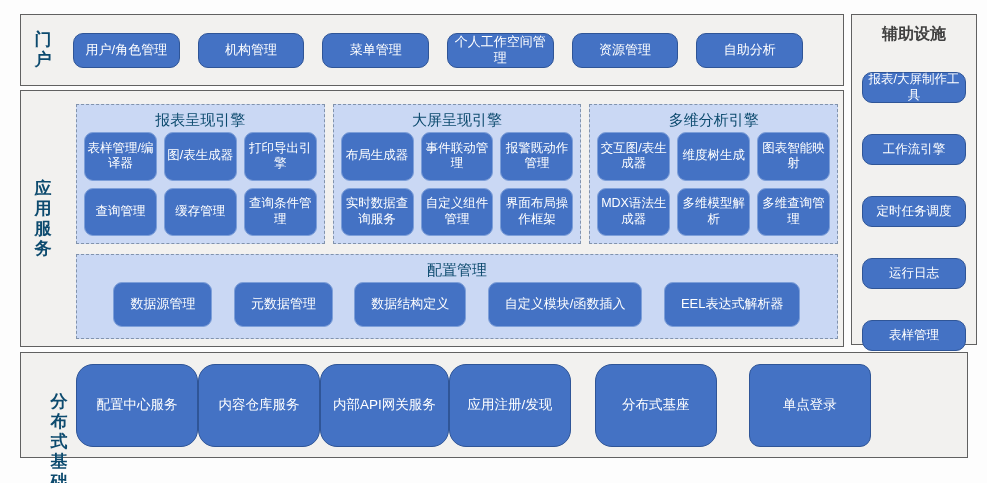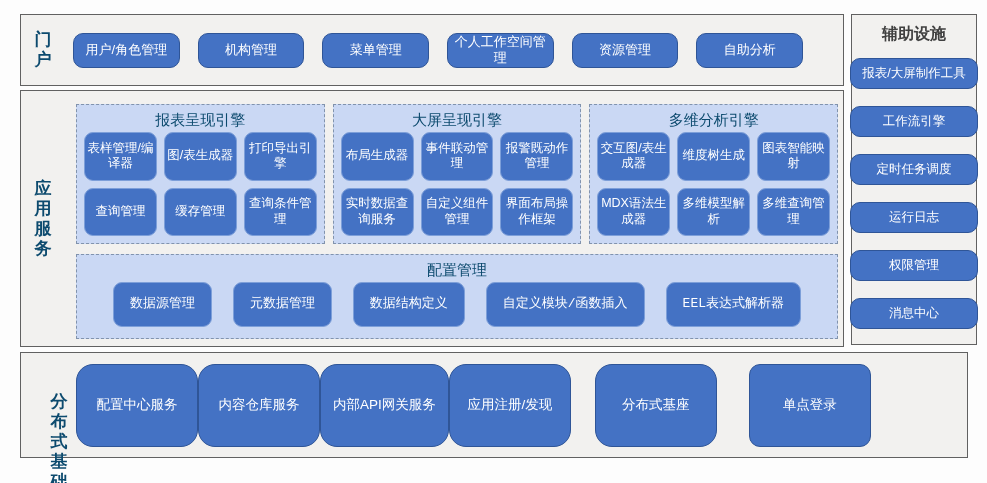--- a/index.html
+++ b/index.html
@@ -105,21 +105,20 @@
   .config-panel {
     margin-top: 10px;
     flex: 1;
   }
   .config-row {
     flex: 1;
     display: flex;
     align-items: flex-end;
     justify-content: space-evenly;
     padding: 0 8px 4px 8px;
-    font-family: Liberation Mono, monospace;
   }
   .config-btn {
     height: 45px;
     border: 1.5px solid #7d9fd9;
     border-radius: 9px;
     font-size: 13px;
     padding: 0 16px;
   }
   
   .aux {
@@ -129,27 +128,28 @@
     padding-top: 9px;
   }
   .aux-title {
     font-size: 16px;
     font-weight: bold;
     color: #404040;
     text-align: center;
     margin-bottom: 13px;
   }
   .aux-btn {
-    width: 128px;
+    width: 104px;
     min-height: 31px;
     margin-bottom: 17px;
     border: 1.5px solid #2f5597;
     border-radius: 10px;
     font-size: 12.5px;
     padding: 3px 4px;
+    margin-top: 14px;
   }
   
   .dist {
     left: 20px; top: 352px; width: 948px; height: 106px;
   }
   .dist .vlabel {
     position: absolute; left: 28px; top: 50%;
     transform: translateY(-50%);
     margin-top: 37px;
   }
@@ -242,21 +242,21 @@
       </div>
     </div>
   </section>
 
   <section class="box aux">
     <div class="aux-title">辅助设施</div>
     <div class="btn aux-btn">报表/大屏制作工具</div>
     <div class="btn aux-btn">工作流引擎</div>
     <div class="btn aux-btn">定时任务调度</div>
     <div class="btn aux-btn">运行日志</div>
-    <div class="btn aux-btn">权限管理</div>
+    <div class="btn aux-btn">表样管理</div>
     <div class="btn aux-btn">消息中心</div>
   </section>
 
   <section class="box dist">
     <div class="vlabel">分布式基础</div>
     <div class="dist-row">
       <div class="btn dist-btn">配置中心服务</div>
       <div class="btn dist-btn">内容仓库服务</div>
       <div class="btn dist-btn">内部API网关服务</div>
       <div class="btn dist-btn">应用注册/发现</div>

